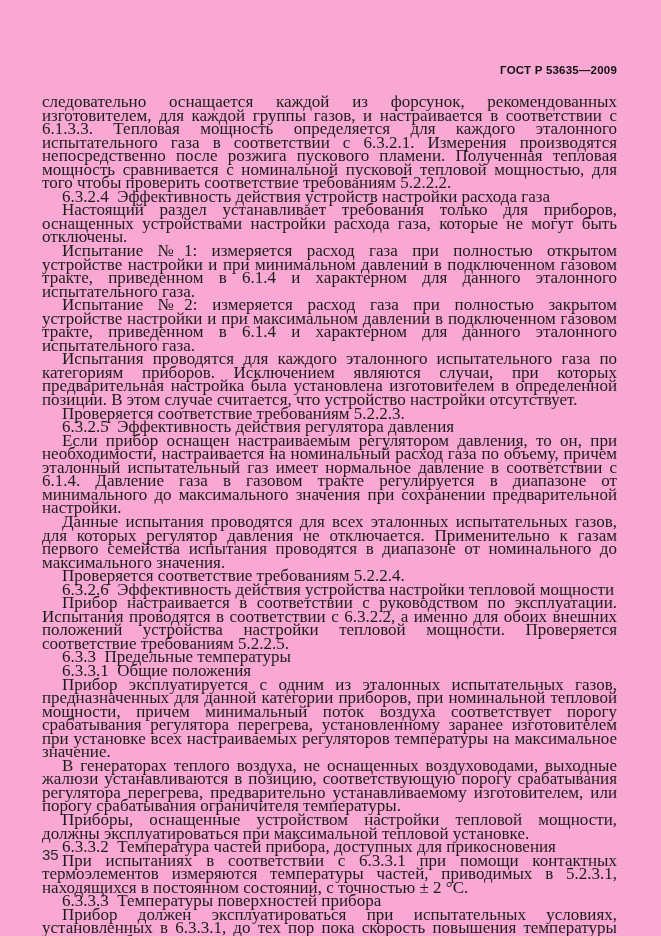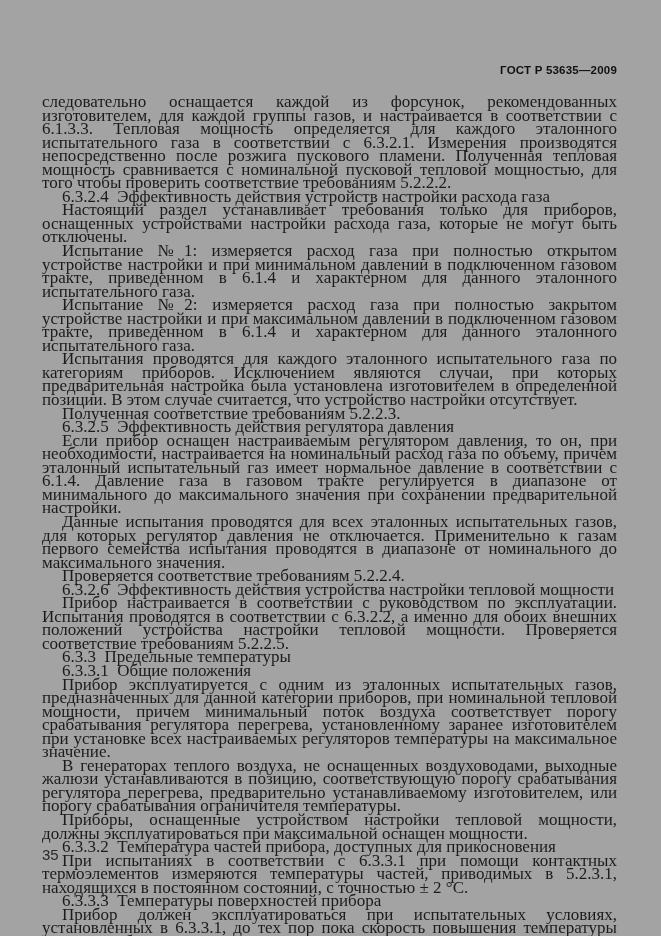--- a/index.html
+++ b/index.html
@@ -11,21 +11,21 @@
     width: 661px;
     height: 936px;
     position: relative;
     font-family: "Liberation Sans", "DejaVu Sans", sans-serif;
     color: #1b1b1b;
     overflow: hidden;
   }
   .page {
     position: absolute;
     inset: 0;
-    background: #a3a3a3;
+    background: #f9a8d4;
   }
   .doc-header {
     position: absolute;
     top: 64px;
     left: 42px;
     width: 575px;
     text-align: right;
     font-size: 11.5px;
     font-weight: bold;
     letter-spacing: 0.2px;
@@ -69,32 +69,32 @@
 <div class="page">
   <div class="doc-header">ГОСТ Р 53635—2009</div>
 
   <div class="doc-content" id="doc-content">
       <p class="no-indent">следовательно оснащается каждой из форсунок, рекомендованных изготовителем, для каждой группы газов, и настраивается в соответствии с 6.1.3.3. Тепловая мощность определяется для каждого эталонного испытательного газа в соответствии с 6.3.2.1. Измерения производятся непосредственно после розжига пускового пламени. Полученная тепловая мощность сравнивается с номинальной пусковой тепловой мощностью, для того чтобы проверить соответствие требованиям 5.2.2.2.</p>
       <p class="heading">6.3.2.4&nbsp; Эффективность действия устройств настройки расхода газа</p>
       <p>Настоящий раздел устанавливает требования только для приборов, оснащенных устройствами настройки расхода газа, которые не могут быть отключены.</p>
       <p>Испытание №1: измеряется расход газа при полностью открытом устройстве настройки и при минимальном давлении в подключенном газовом тракте, приведенном в 6.1.4 и характерном для данного эталонного испытательного газа.</p>
       <p>Испытание №2: измеряется расход газа при полностью закрытом устройстве настройки и при максимальном давлении в подключенном газовом тракте, приведенном в 6.1.4 и характерном для данного эталонного испытательного газа.</p>
       <p>Испытания проводятся для каждого эталонного испытательного газа по категориям приборов. Исключением являются случаи, при которых предварительная настройка была установлена изготовителем в определенной позиции. В этом случае считается, что устройство настройки отсутствует.</p>
-      <p>Полученная соответствие требованиям 5.2.2.3.</p>
+      <p>Проверяется соответствие требованиям 5.2.2.3.</p>
       <p class="heading">6.3.2.5&nbsp; Эффективность действия регулятора давления</p>
       <p>Если прибор оснащен настраиваемым регулятором давления, то он, при необходимости, настраивается на номинальный расход газа по объему, причем эталонный испытательный газ имеет нормальное давление в соответствии с 6.1.4. Давление газа в газовом тракте регулируется в диапазоне от минимального до максимального значения при сохранении предварительной настройки.</p>
       <p>Данные испытания проводятся для всех эталонных испытательных газов, для которых регулятор давления не отключается. Применительно к газам первого семейства испытания проводятся в диапазоне от номинального до максимального значения.</p>
       <p>Проверяется соответствие требованиям 5.2.2.4.</p>
       <p class="heading">6.3.2.6&nbsp; Эффективность действия устройства настройки тепловой мощности</p>
       <p>Прибор настраивается в соответствии с руководством по эксплуатации. Испытания проводятся в соответствии с 6.3.2.2, а именно для обоих внешних положений устройства настройки тепловой мощности. Проверяется соответствие требованиям 5.2.2.5.</p>
       <p class="heading">6.3.3&nbsp; Предельные температуры</p>
       <p class="heading">6.3.3.1&nbsp; Общие положения</p>
       <p>Прибор эксплуатируется с одним из эталонных испытательных газов, предназначенных для данной категории приборов, при номинальной тепловой мощности, причем минимальный поток воздуха соответствует порогу срабатывания регулятора перегрева, установленному заранее изготовителем при установке всех настраиваемых регуляторов температуры на максимальное значение.</p>
       <p>В генераторах теплого воздуха, не оснащенных воздуховодами, выходные жалюзи устанавливаются в позицию, соответствующую порогу срабатывания регулятора перегрева, предварительно устанавливаемому изготовителем, или порогу срабатывания ограничителя температуры.</p>
-      <p>Приборы, оснащенные устройством настройки тепловой мощности, должны эксплуатироваться при максимальной оснащен мощности.</p>
+      <p>Приборы, оснащенные устройством настройки тепловой мощности, должны эксплуатироваться при максимальной тепловой установке.</p>
       <p class="heading">6.3.3.2&nbsp; Температура частей прибора, доступных для прикосновения</p>
       <p>При испытаниях в соответствии с 6.3.3.1 при помощи контактных термоэлементов измеряются температуры частей, приводимых в 5.2.3.1, находящихся в постоянном состоянии, с точностью ± 2 °С.</p>
       <p class="heading">6.3.3.3&nbsp; Температуры поверхностей прибора</p>
       <p>Прибор должен эксплуатироваться при испытательных условиях, установленных в 6.3.3.1, до тех пор пока скорость повышения температуры корпуса не будет превышать 5 °С/10 мин.</p>
       <p>Проверяется соответствие требованиям 5.2.3.2.</p>
     </div>
 
   <div class="page-number">35</div>
 </div>
 

